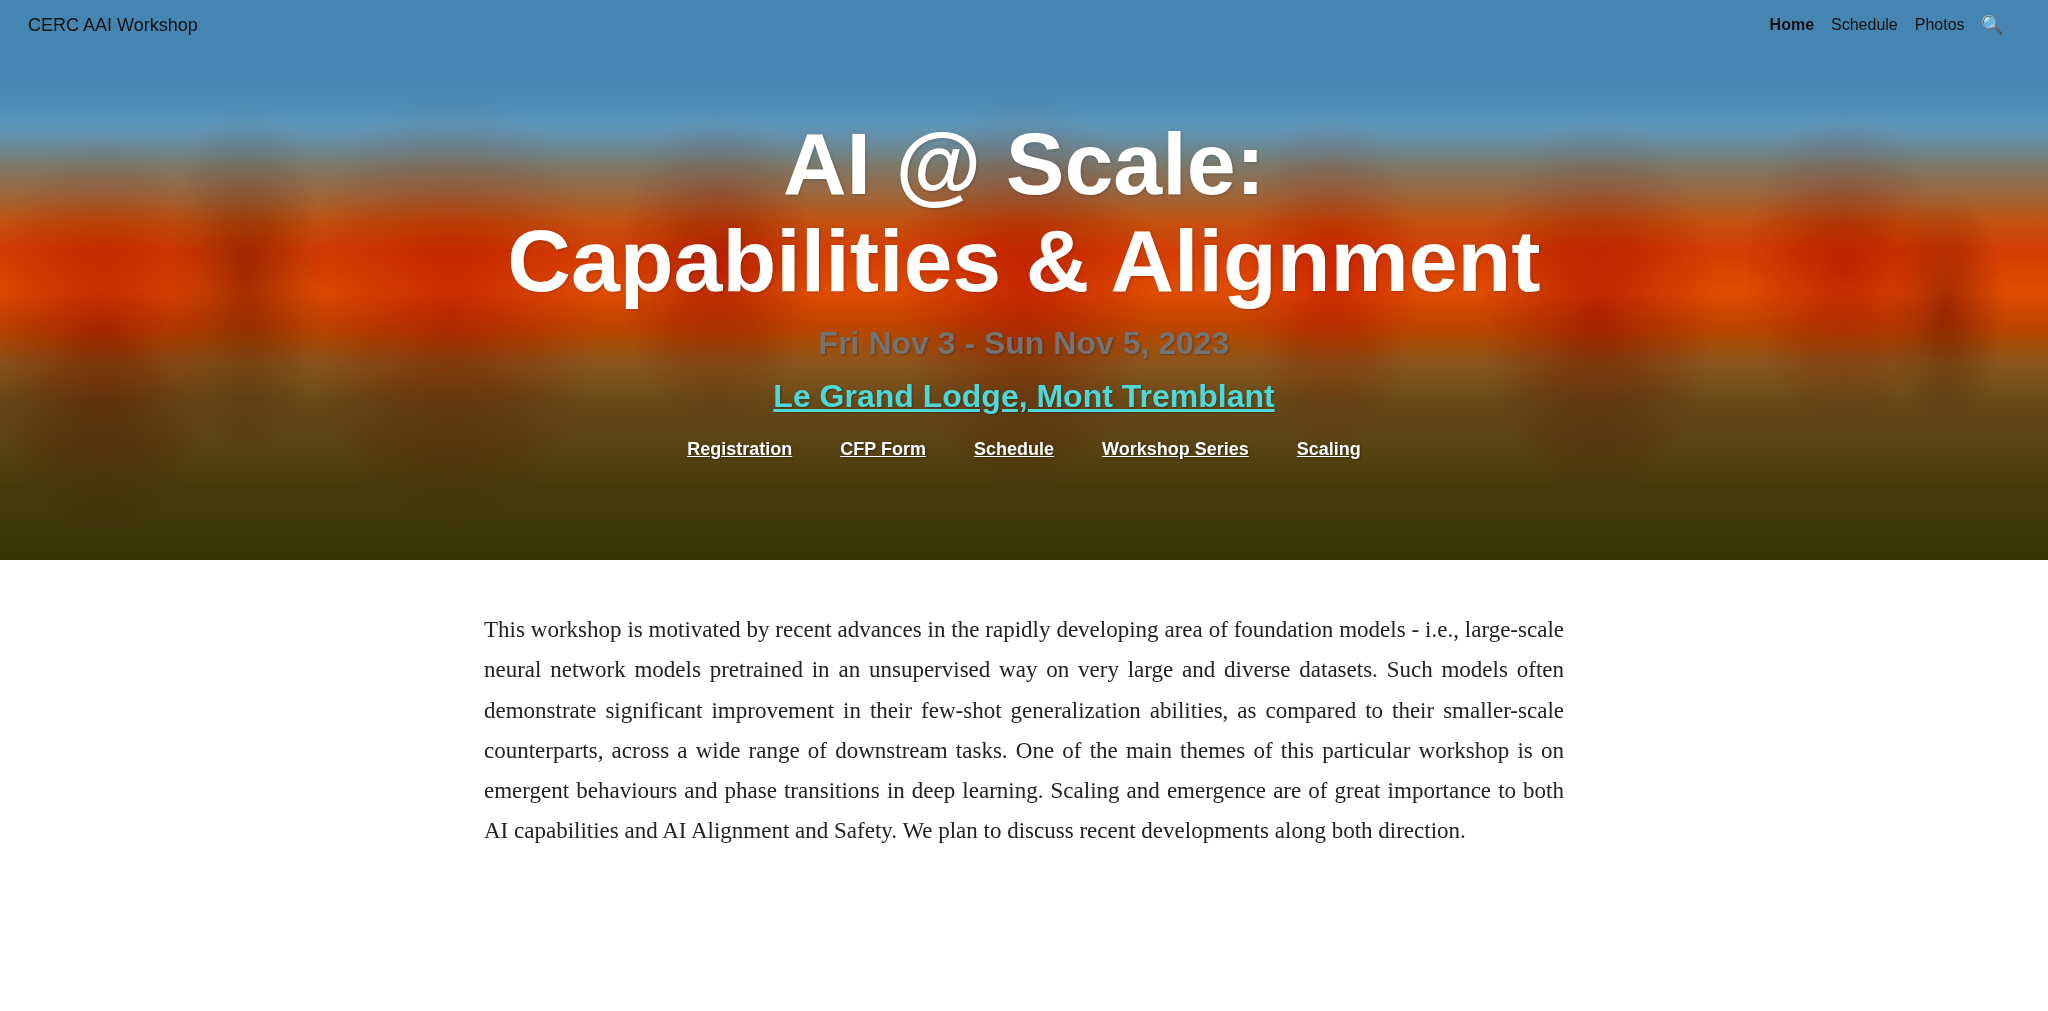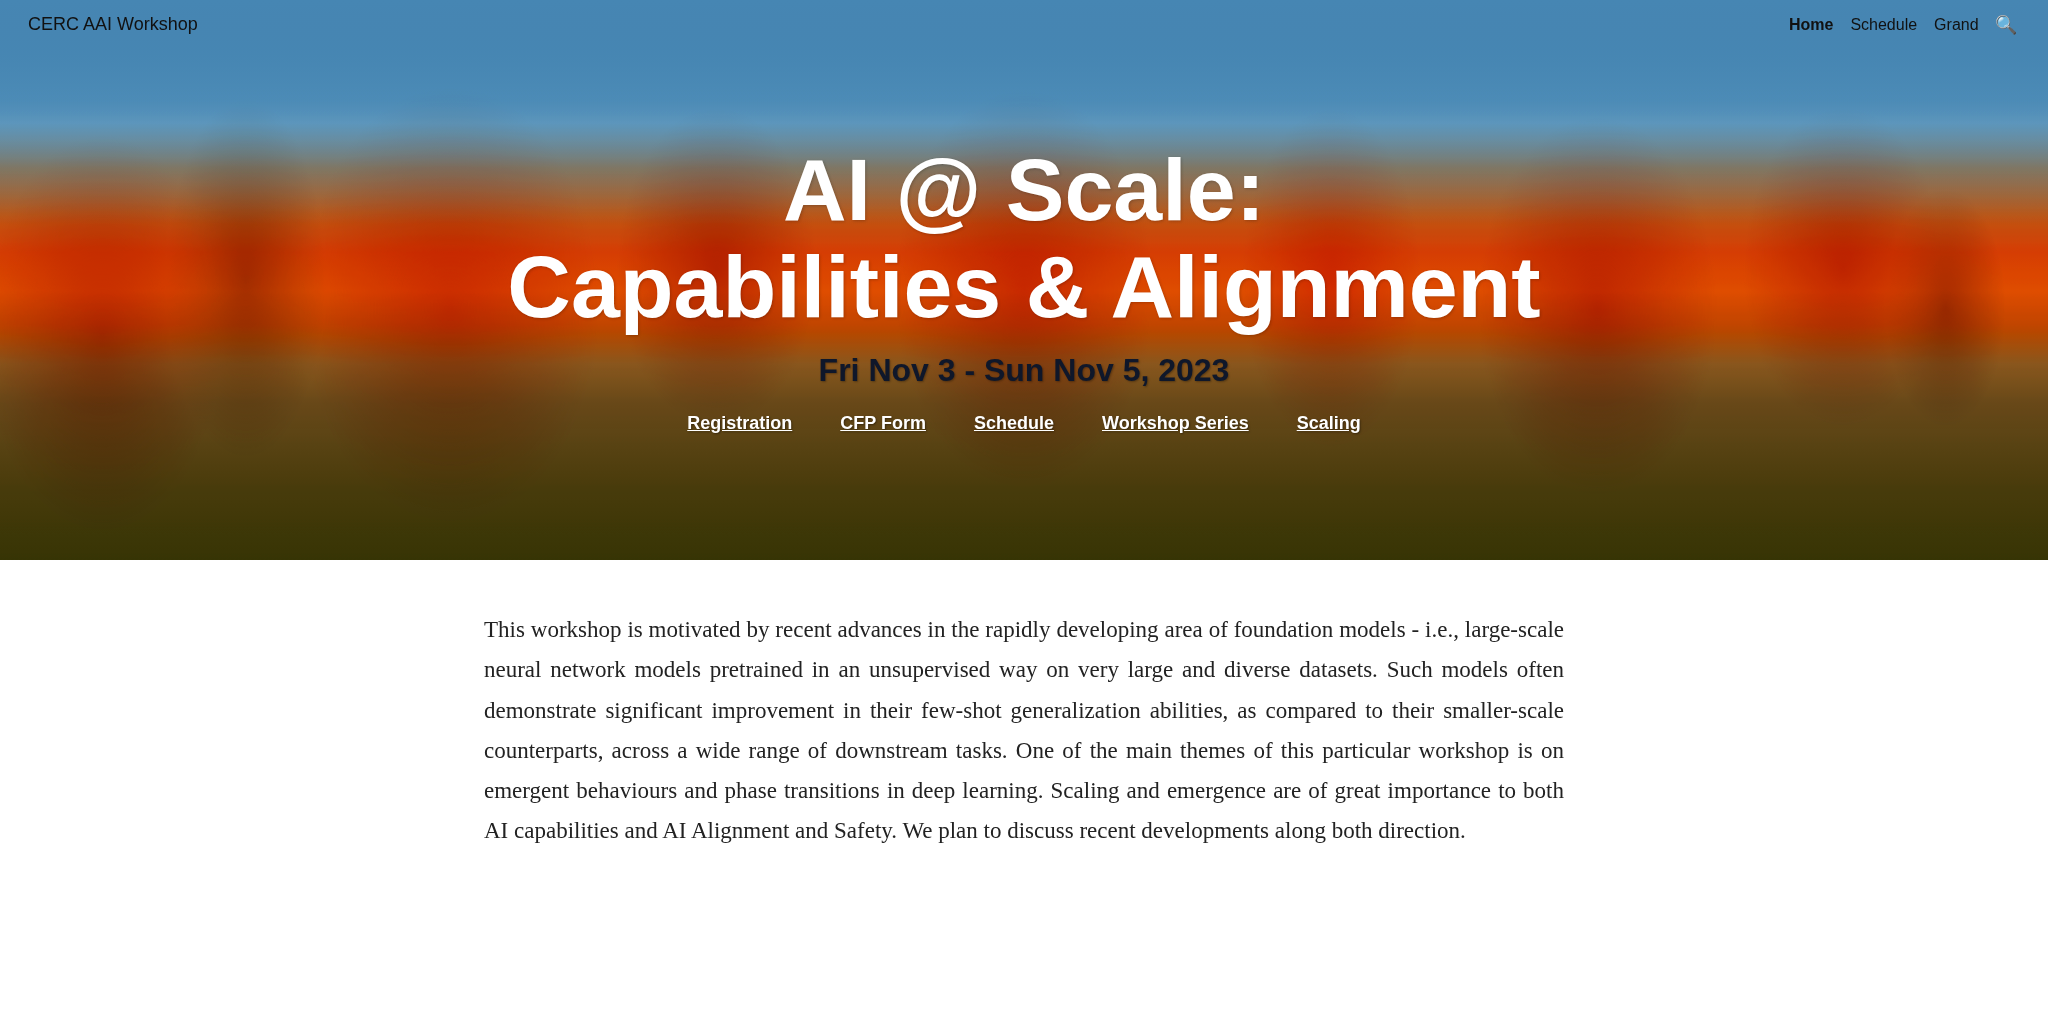--- a/index.html
+++ b/index.html
@@ -12,23 +12,24 @@
       font-family: 'Georgia', serif;
       background: #fff;
       color: #222;
     }
 
     
     .nav {
       position: absolute;
       top: 0;
       left: 0;
-      right: 2px;
+      right: 16px;
       z-index: 100;
       display: flex;
+      align-items: center;
       justify-content: space-between;
       padding: 14px 28px;
       background: transparent;
     }
 
     .nav-logo {
       font-size: 18px;
       color: #111;
       font-family: sans-serif;
       font-weight: 500;
@@ -135,21 +136,21 @@
       font-weight: 700;
       color: #fff;
       line-height: 1.1;
       text-shadow: 1px 1px 3px rgba(0,0,0,0.2);
     }
 
     .hero-date {
       font-family: sans-serif;
       font-size: 32px;
       font-weight: 700;
-      color: #0f172a;
+      color: #737373;
       text-shadow: 1px 1px 2px rgba(0,0,0,0.3);
     }
 
     .hero-venue {
       font-family: sans-serif;
       font-size: 32px;
       font-weight: 700;
       color: #4dd9d9;
       text-decoration: underline;
       text-shadow: 1px 1px 2px rgba(0,0,0,0.3);
@@ -189,36 +190,37 @@
     }
   </style>
 </head>
 <body>
 
 <nav class="nav">
   <a class="nav-logo">CERC AAI Workshop</a>
   <ul class="nav-links">
     <li><a class="active">Home</a></li>
     <li><a>Schedule</a></li>
-    <li><a>Grand</a></li>
+    <li><a>Photos</a></li>
     <li><span class="nav-search">🔍</span></li>
   </ul>
 </nav>
 
 <section class="hero">
   <div class="hero-bg"></div>
   <div class="hero-overlay"></div>
 
   <div class="hero-content">
     <h1 class="hero-title">
       <span>AI @ Scale:</span><br>
       <span>Capabilities &amp; Alignment</span>
     </h1>
 
     <div class="hero-date">Fri Nov 3 - Sun Nov 5, 2023</div>
+    <div class="hero-venue">Le Grand Lodge,  Mont Tremblant</div>
 
     <div class="hero-links">
       <a>Registration</a>
       <a>CFP Form</a>
       <a>Schedule</a>
       <a>Workshop Series</a>
       <a>Scaling</a>
     </div>
   </div>
 </section>

